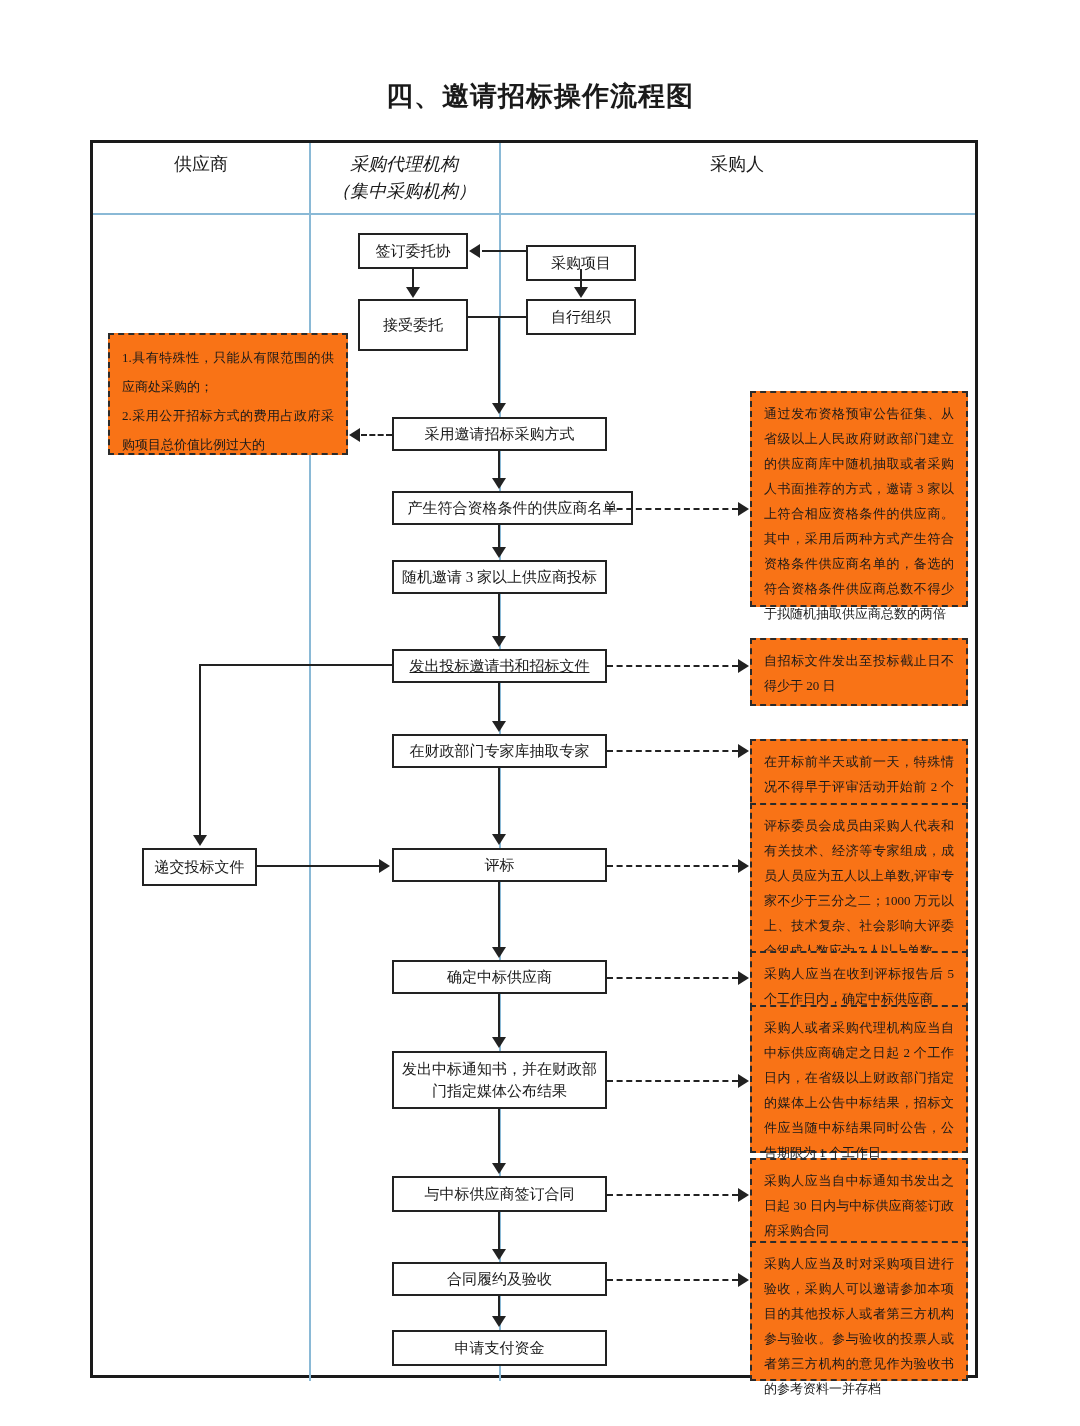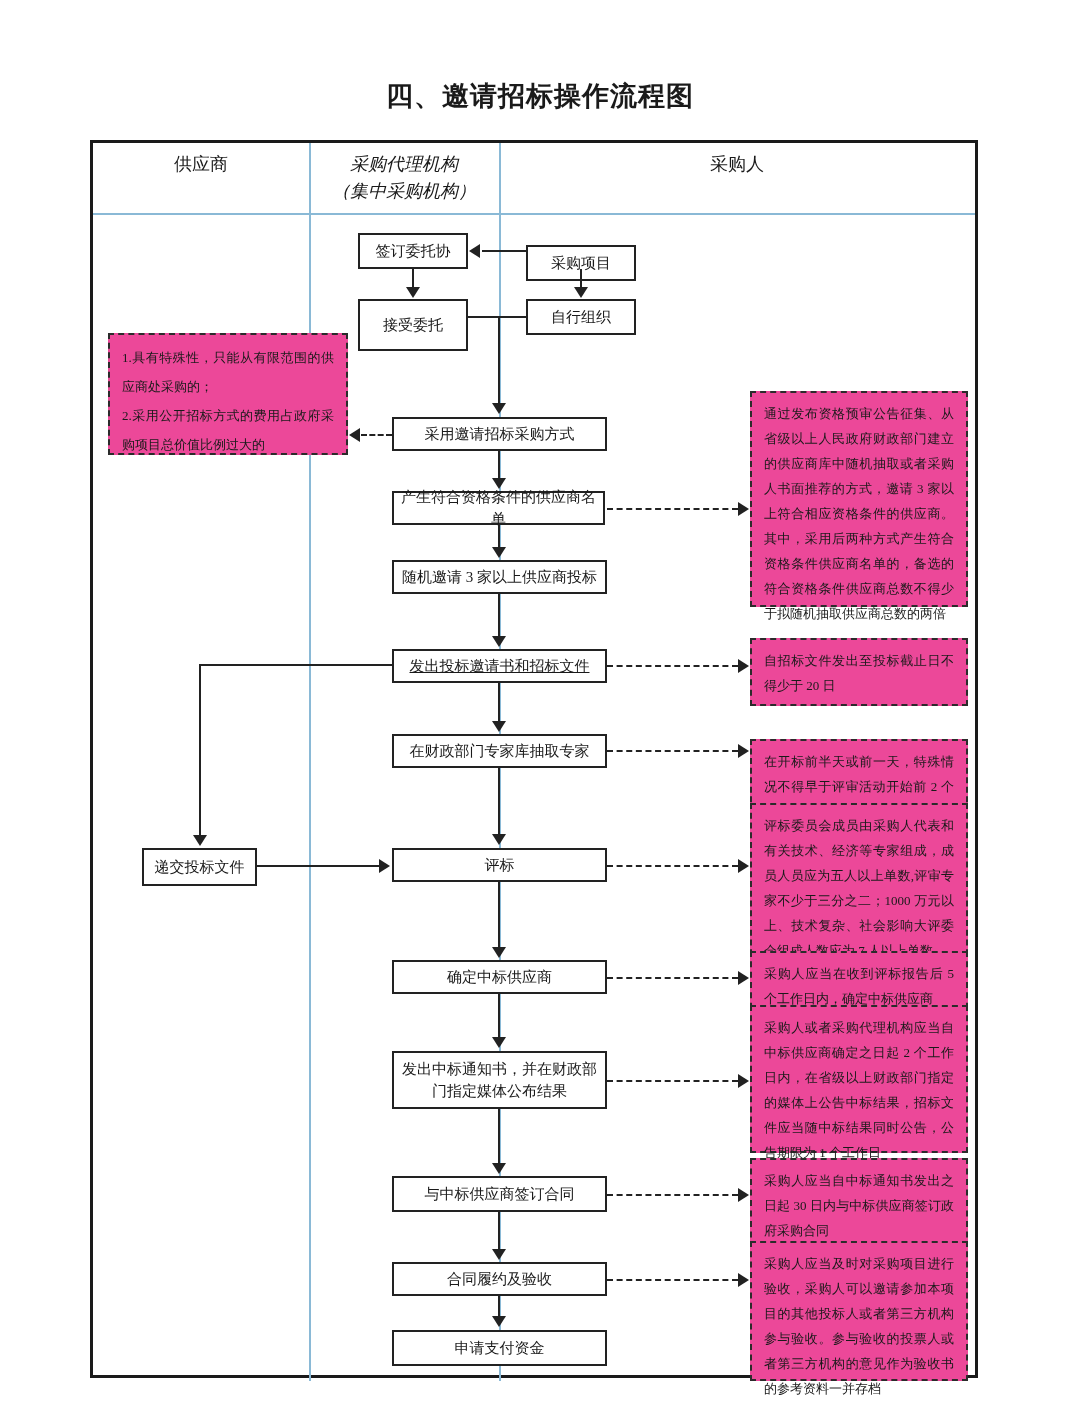--- a/index.html
+++ b/index.html
@@ -91,21 +91,21 @@
     font-size: 15px;
     line-height: 22px;
     padding: 2px 4px;
     font-family: "Liberation Serif", "DejaVu Serif", serif;
   }
 
   
   .note {
     position: absolute;
     border: 2px dashed #2b2b2b;
-    background: #ec4899;
+    background: #f97316;
     box-sizing: border-box;
     font-size: 13px;
     line-height: 25px;
     padding: 8px 12px;
     text-align: justify;
     font-family: "Liberation Serif", "DejaVu Serif", serif;
   }
 
   
   .vline {
@@ -169,21 +169,21 @@
   <div id="header-rule"></div>
 
   <div class="node" style="left:265px; top:90px; width:110px; height:36px;">签订委托协</div>
   <div class="node" style="left:433px; top:102px; width:110px; height:36px;">采购项目</div>
 
   <div class="node" style="left:265px; top:156px; width:110px; height:52px;">接受委托</div>
   <div class="node" style="left:433px; top:156px; width:110px; height:36px;">自行组织</div>
 
   <div class="node" style="left:299px; top:274px; width:215px; height:34px;">采用邀请招标采购方式</div>
 
-  <div class="node" style="left:299px; top:348px; width:213px; height:34px;">产生符合资格条件的供应商名单</div>
+  <div class="node" style="left:299px; top:348px; width:241px; height:34px;">产生符合资格条件的供应商名单</div>
 
   <div class="node" style="left:299px; top:417px; width:215px; height:34px;">随机邀请 3 家以上供应商投标</div>
 
   <div class="node" style="left:299px; top:506px; width:215px; height:34px;text-decoration:underline;">发出投标邀请书和招标文件</div>
 
   <div class="node" style="left:299px; top:591px; width:215px; height:34px;">在财政部门专家库抽取专家</div>
 
   <div class="node" style="left:49px; top:705px; width:115px; height:38px;">递交投标文件</div>
 
   <div class="node" style="left:299px; top:817px; width:215px; height:34px;">确定中标供应商</div>

